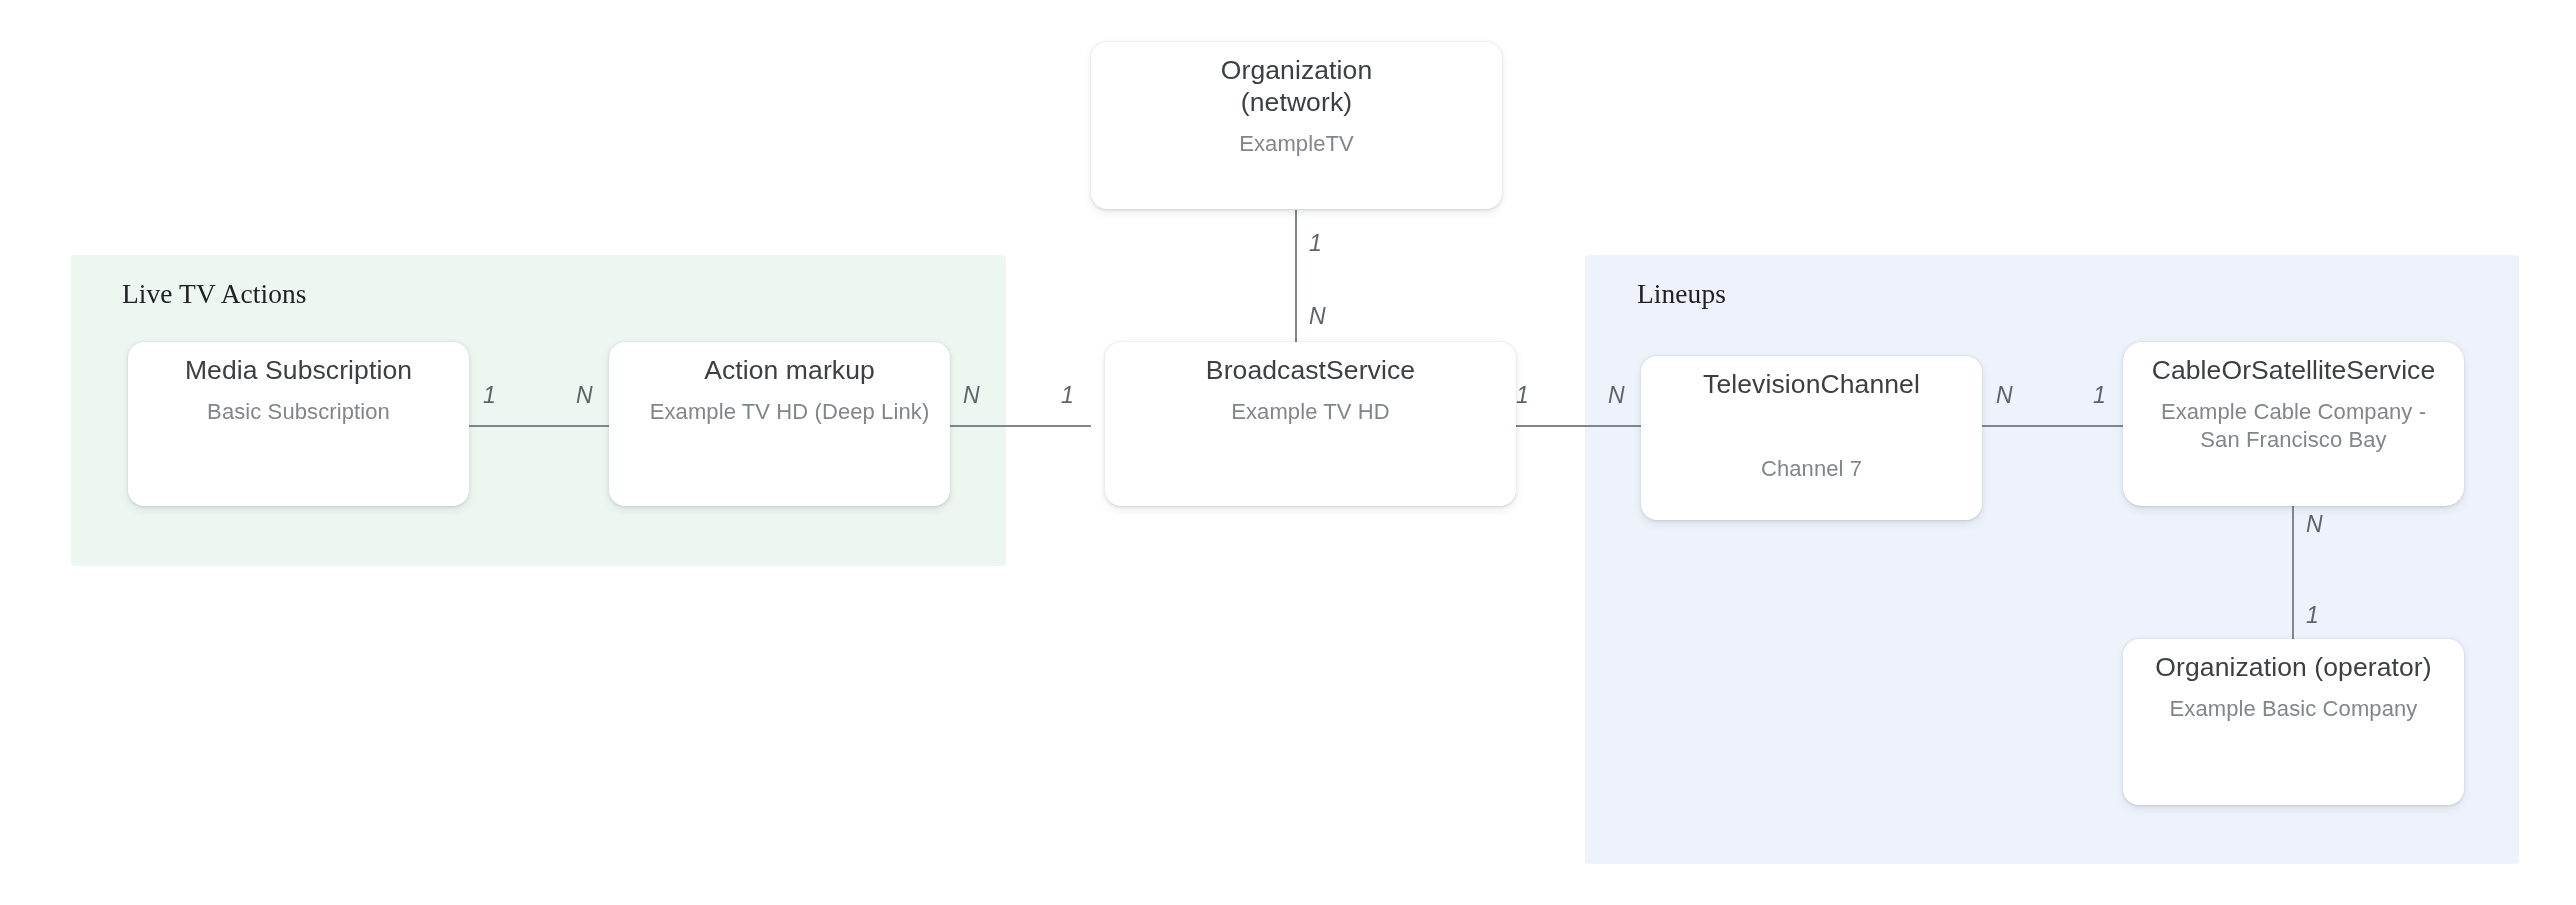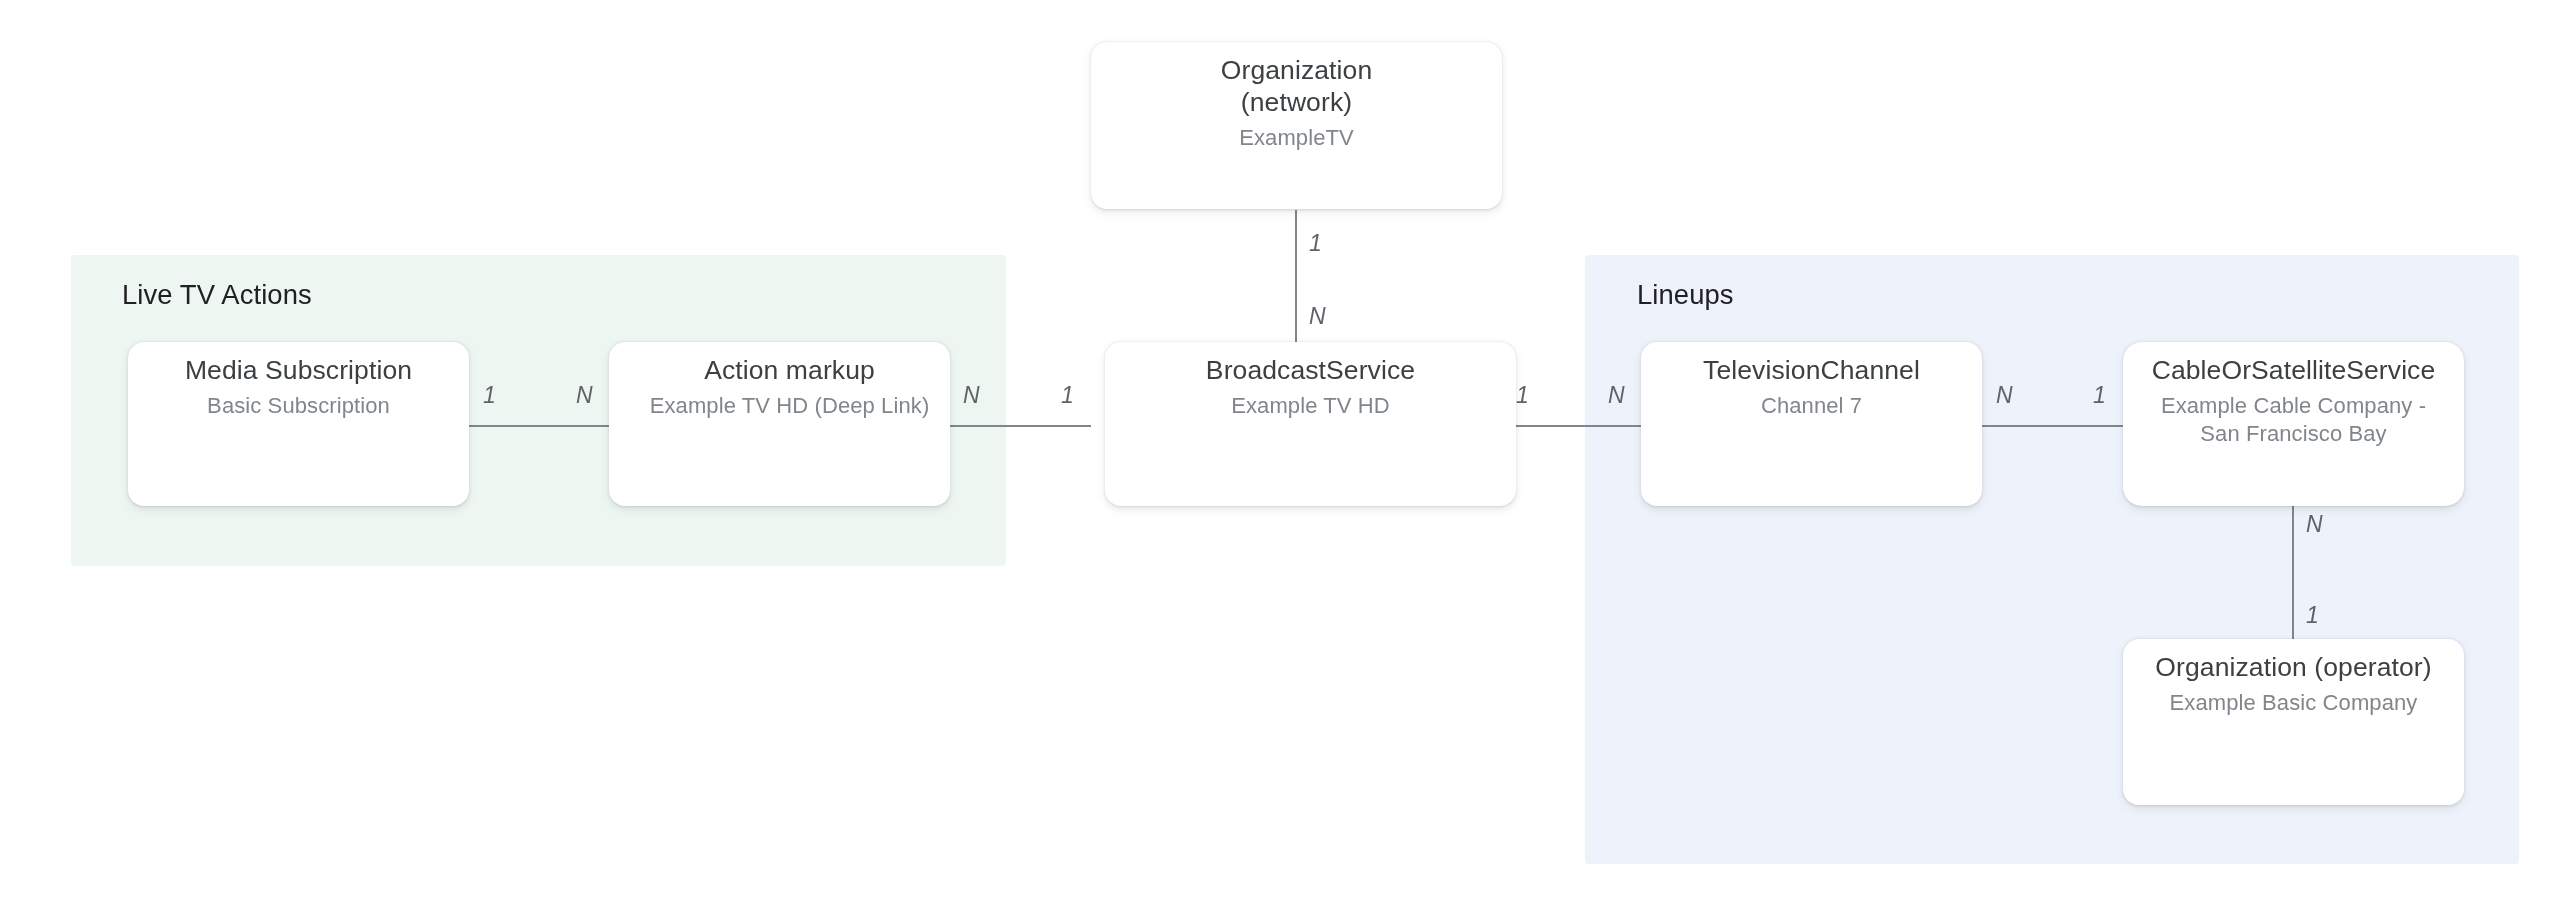--- a/index.html
+++ b/index.html
@@ -15,20 +15,21 @@
   .group{
     position:absolute;
     border-radius:3.5px;
   }
   .group-title{
     position:absolute;
     font-size:27.4px;
     color:#202124;
     letter-spacing:0.1px;
     white-space:nowrap;
+    font-family:Liberation Serif, serif;
   }
 
   
   .edge-h{
     position:absolute;
     height:1.8px;
     background:#80868b;
   }
   .edge-v{
     position:absolute;
@@ -58,21 +59,21 @@
   }
   .node-title{
     font-size:26.5px;
     line-height:32px;
     color:#3c4043;
     text-align:center;
     white-space:pre-line;
     letter-spacing:0.1px;
   }
   .node-sub{
-    margin-top:6px;
+    margin-top:12px;
     font-size:22px;
     line-height:28px;
     color:#80868b;
     text-align:center;
     white-space:pre-line;
     letter-spacing:0.1px;
   }
 </style>
 </head>
 <body>
@@ -123,21 +124,21 @@
   <div class="node" style="left:609px;top:342px;width:341px;height:164px;padding-left:36px;">
     <div class="node-title">Action markup</div>
     <div class="node-sub">Example TV HD (Deep Link)</div>
   </div>
 
   <div class="node" style="left:1105px;top:342px;width:411px;height:164px;">
     <div class="node-title">BroadcastService</div>
     <div class="node-sub">Example TV HD</div>
   </div>
 
-  <div class="node" style="left:1641px;top:342px;width:341px;height:164px;">
+  <div class="node" style="left:1641px;top:356px;width:341px;height:164px;gap:43px;">
     <div class="node-title">TelevisionChannel</div>
     <div class="node-sub">Channel 7</div>
   </div>
 
   <div class="node" style="left:2123px;top:342px;width:341px;height:164px;border-radius:19px;">
     <div class="node-title">CableOrSatelliteService</div>
     <div class="node-sub">Example Cable Company -
 San Francisco Bay</div>
   </div>
 

